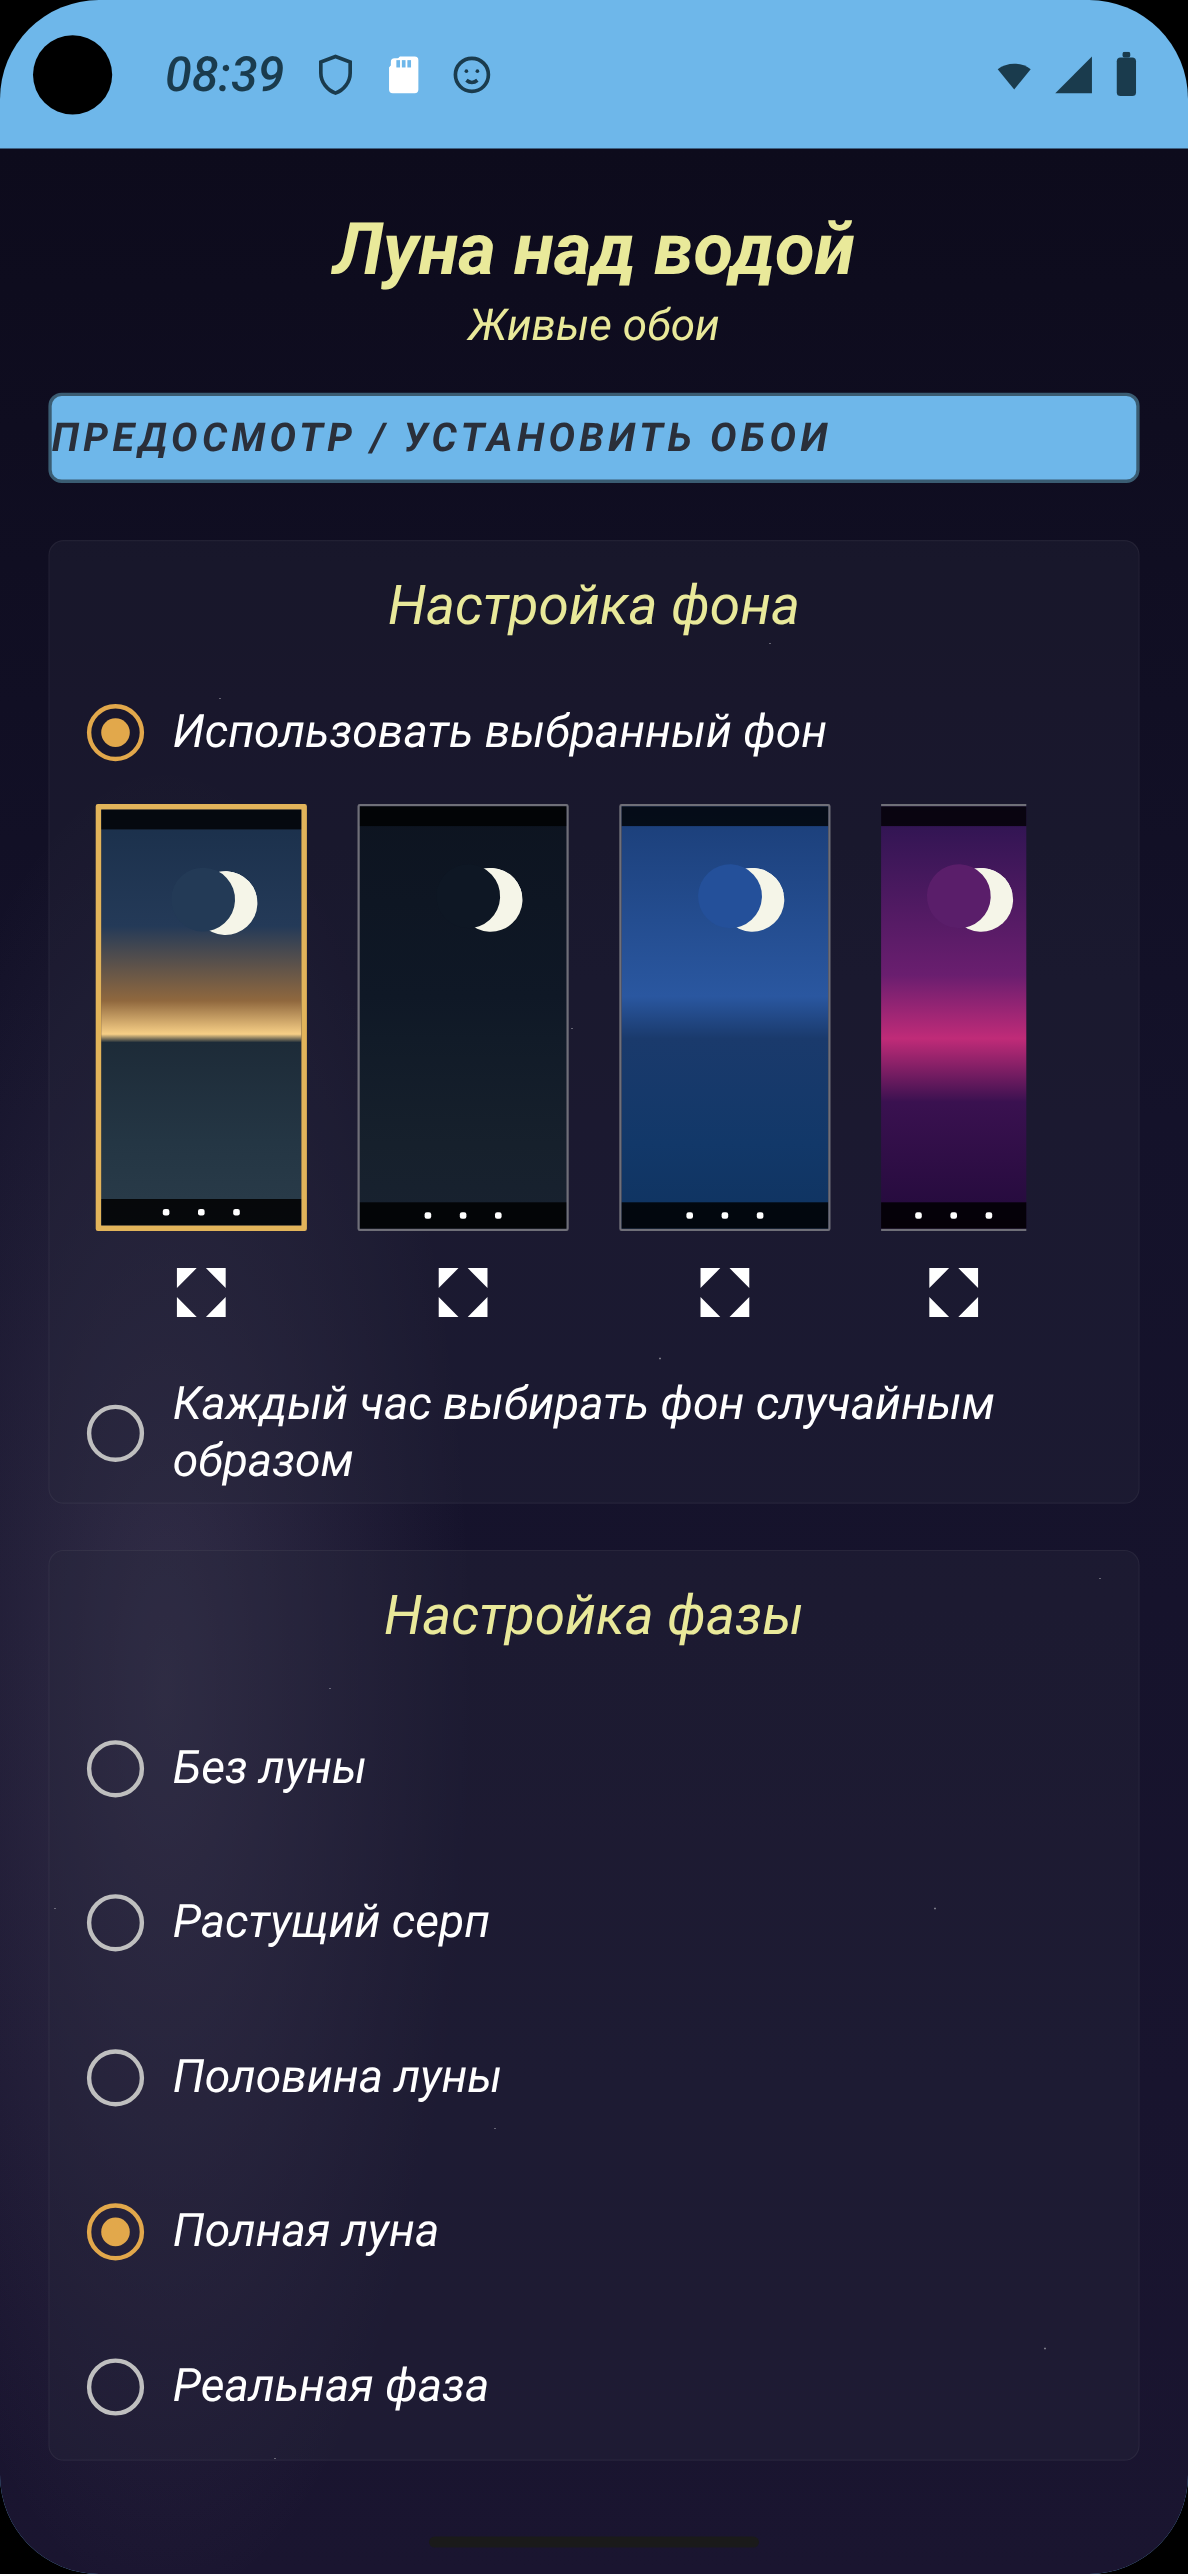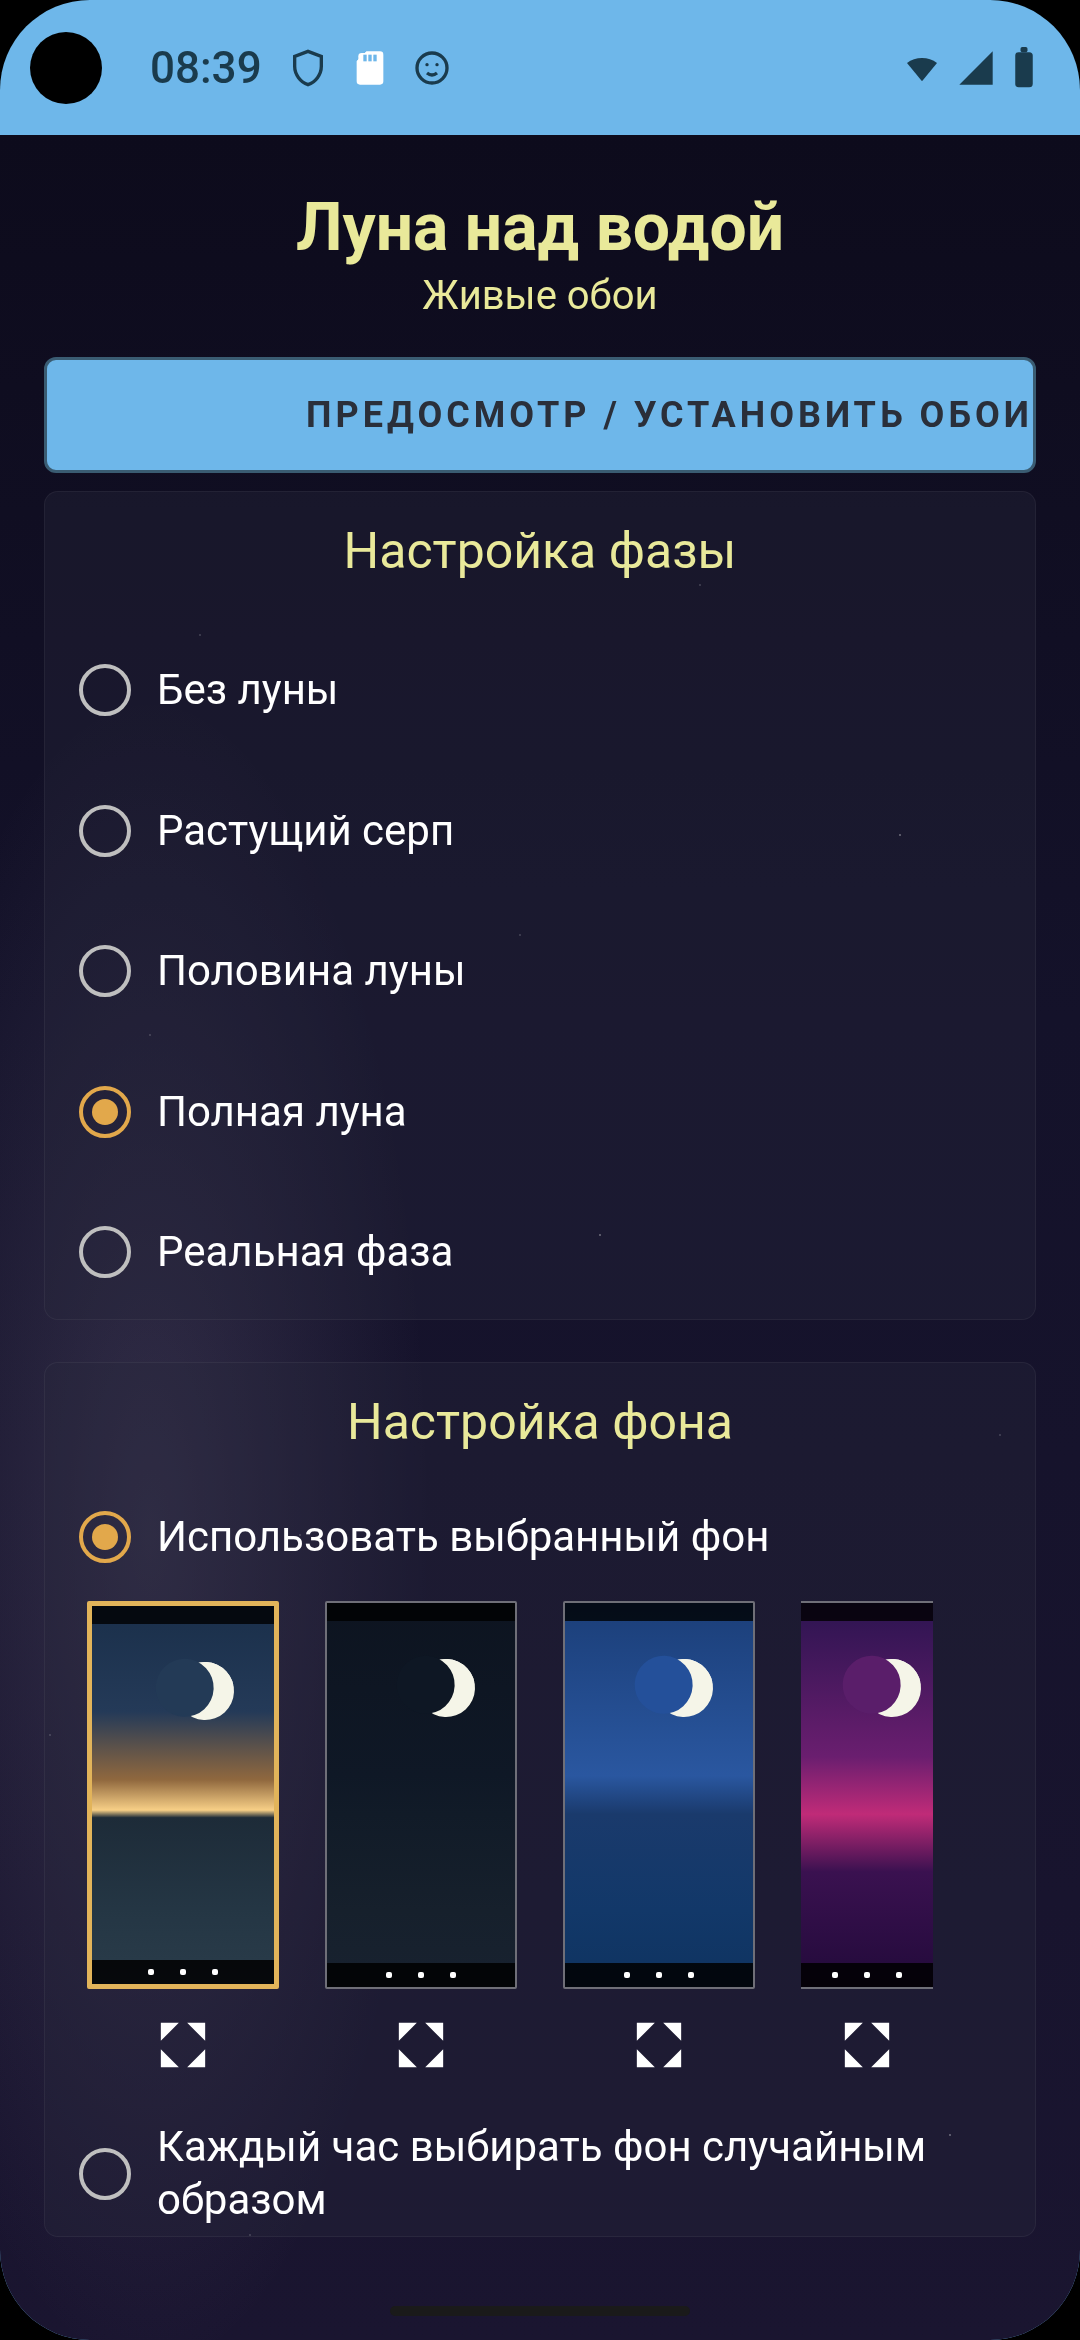--- a/index.html
+++ b/index.html
@@ -5,20 +5,21 @@
   * { box-sizing: border-box; margin: 0; padding: 0; }
   html, body { width: 1080px; height: 2340px; overflow: hidden; font-family: Roboto, "Helvetica Neue", Arial, sans-serif; }
   body { position: relative; background: #000; }
 
   
   .device-frame {
     position: absolute; inset: 0;
     border-radius: 90px;
     overflow: hidden;
     background: #6EB7EA;
+    font-style: italic;
   }
 
   
   .bg-stars {
     position: absolute; left: 0; right: 0; top: 135px; bottom: 0;
     background:
       radial-gradient(2px 2px at 80px 300px, #fff, transparent 60%),
       radial-gradient(1.5px 1.5px at 200px 500px, #fff, transparent 60%),
       radial-gradient(2px 2px at 400px 250px, #fff, transparent 60%),
       radial-gradient(1.5px 1.5px at 700px 450px, #fff, transparent 60%),
@@ -61,24 +62,24 @@
     display: flex; flex-direction: column; align-items: stretch;
   }
 
   .app-title { text-align: center; color: #E9E99A; font-size: 66px; font-weight: 700; margin-top: 24px; }
   .app-subtitle { text-align: center; color: #E9E99A; font-size: 40px; font-weight: 400; margin-top: 6px; margin-bottom: 38px; }
 
   .primary-btn {
     background: #6EB7EA;
     border: 3px solid #3a5c72;
     border-radius: 12px;
-    height: 116px;
-    display: flex; align-items: center; justify-content: flex-end;
+    height: 82px;
+    display: flex; align-items: center; justify-content: flex-start;
     color: #2a2f3a; font-size: 36px; font-weight: 700; letter-spacing: 4px;
-    margin-bottom: 18px;
+    margin-bottom: 52px;
     user-select: none;
   }
 
   .card {
     background: rgba(40, 40, 60, 0.35);
     border: 1px solid rgba(255,255,255,0.05);
     border-radius: 14px;
     padding: 30px 28px 30px 28px;
     margin-bottom: 42px;
   }
@@ -209,47 +210,20 @@
   </div>
 
   <div class="content">
     <div class="app-title">Луна над водой</div>
     <div class="app-subtitle">Живые обои</div>
 
     <div class="primary-btn">
       <span>ПРЕДОСМОТР / УСТАНОВИТЬ ОБОИ</span>
     </div>
 
-    <div class="card">
-      <div class="card-title">Настройка фазы</div>
-
-      <div class="radio-row">
-        <span class="radio-outer"></span>
-        <span class="radio-label">Без луны</span>
-      </div>
-      <div class="radio-row">
-        <span class="radio-outer"></span>
-        <span class="radio-label">Растущий серп</span>
-      </div>
-      <div class="radio-row">
-        <span class="radio-outer"></span>
-        <span class="radio-label">Половина луны</span>
-      </div>
-      <div class="radio-row">
-        <span class="radio-outer selected">
-            <span class="radio-inner"></span>
-          </span>
-        <span class="radio-label">Полная луна</span>
-      </div>
-      <div class="radio-row">
-        <span class="radio-outer"></span>
-        <span class="radio-label">Реальная фаза</span>
-      </div>
-    </div>
-
     <div class="card" style="padding-bottom:10px">
       <div class="card-title">Настройка фона</div>
 
       <div class="radio-row" style="padding-top:20px;padding-bottom:38px">
         <span class="radio-outer selected">
             <span class="radio-inner"></span>
           </span>
         <span class="radio-label">Использовать выбранный фон</span>
       </div>
 
@@ -318,16 +292,43 @@
               </svg>
           </span>
         </div>
       </div>
 
       <div class="radio-row" style="padding-top:48px;padding-bottom:0">
         <span class="radio-outer"></span>
         <span class="radio-label">Каждый час выбирать фон случайным образом</span>
       </div>
     </div>
+
+    <div class="card">
+      <div class="card-title">Настройка фазы</div>
+
+      <div class="radio-row">
+        <span class="radio-outer"></span>
+        <span class="radio-label">Без луны</span>
+      </div>
+      <div class="radio-row">
+        <span class="radio-outer"></span>
+        <span class="radio-label">Растущий серп</span>
+      </div>
+      <div class="radio-row">
+        <span class="radio-outer"></span>
+        <span class="radio-label">Половина луны</span>
+      </div>
+      <div class="radio-row">
+        <span class="radio-outer selected">
+            <span class="radio-inner"></span>
+          </span>
+        <span class="radio-label">Полная луна</span>
+      </div>
+      <div class="radio-row">
+        <span class="radio-outer"></span>
+        <span class="radio-label">Реальная фаза</span>
+      </div>
+    </div>
   </div>
 
   <div class="gesture-bar"></div>
 </div>
 
 </body></html>

